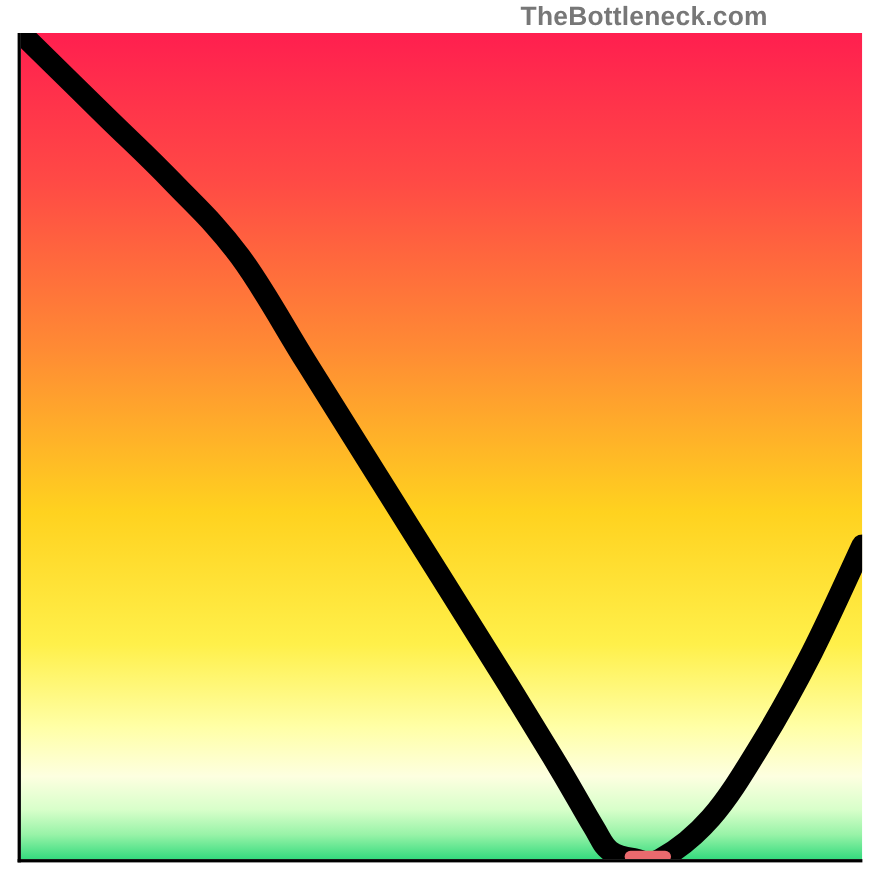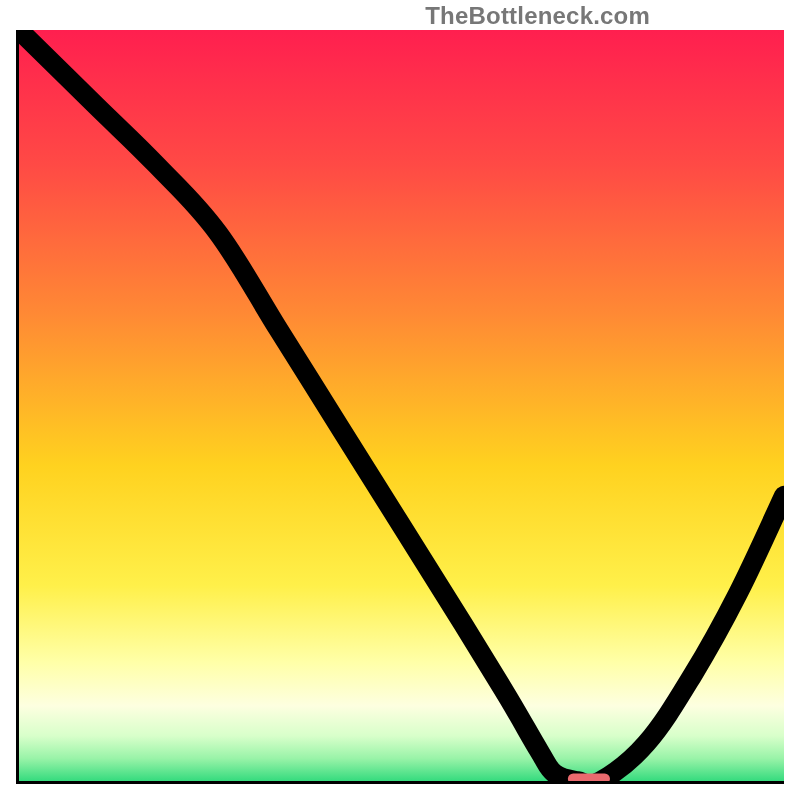--- a/index.html
+++ b/index.html
@@ -7,20 +7,21 @@
     padding: 0;
     width: 800px;
     height: 800px;
     background: #ffffff;
     font-family: Arial, Helvetica, sans-serif;
   }
   .chart-wrap {
     position: relative;
     width: 664px;
     height: 800px;
+    padding-left: 48px;
   }
   .watermark {
     position: absolute;
     top: 2px;
     right: 14px;
     font-size: 24px;
     font-weight: bold;
     color: #777;
     letter-spacing: 0.2px;
   }

